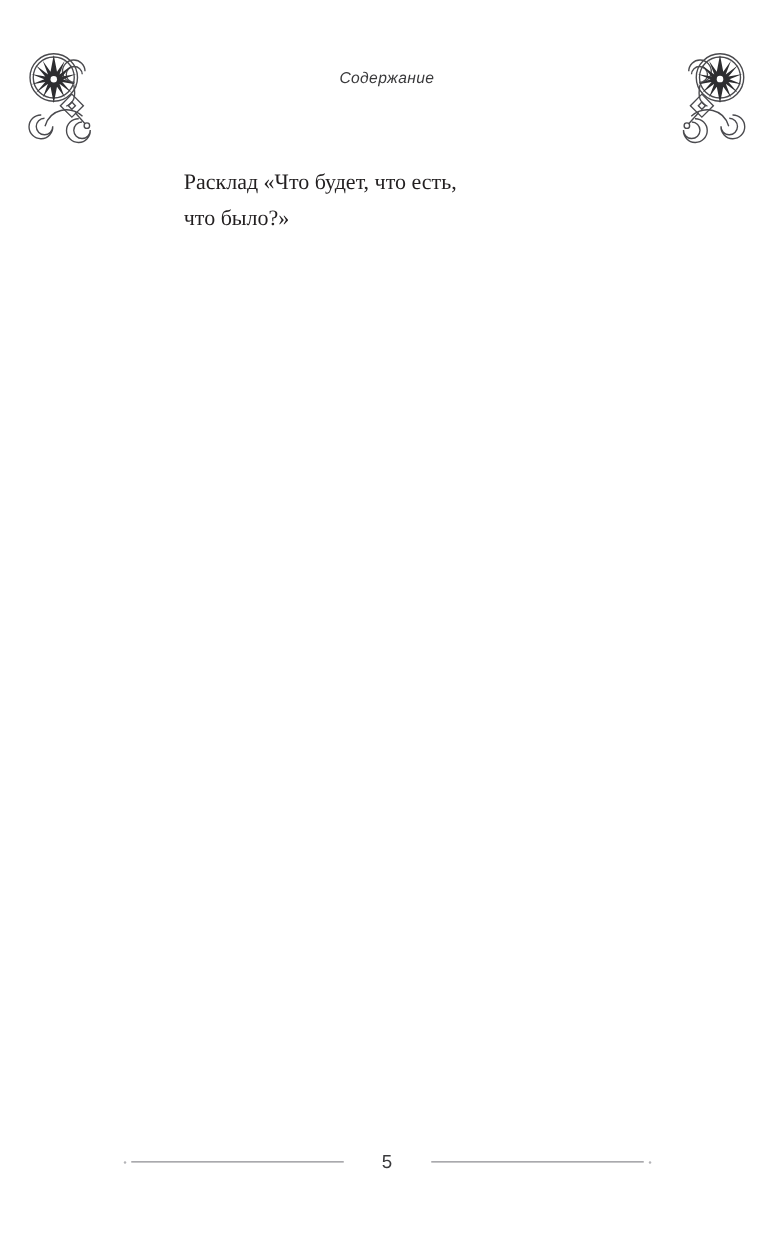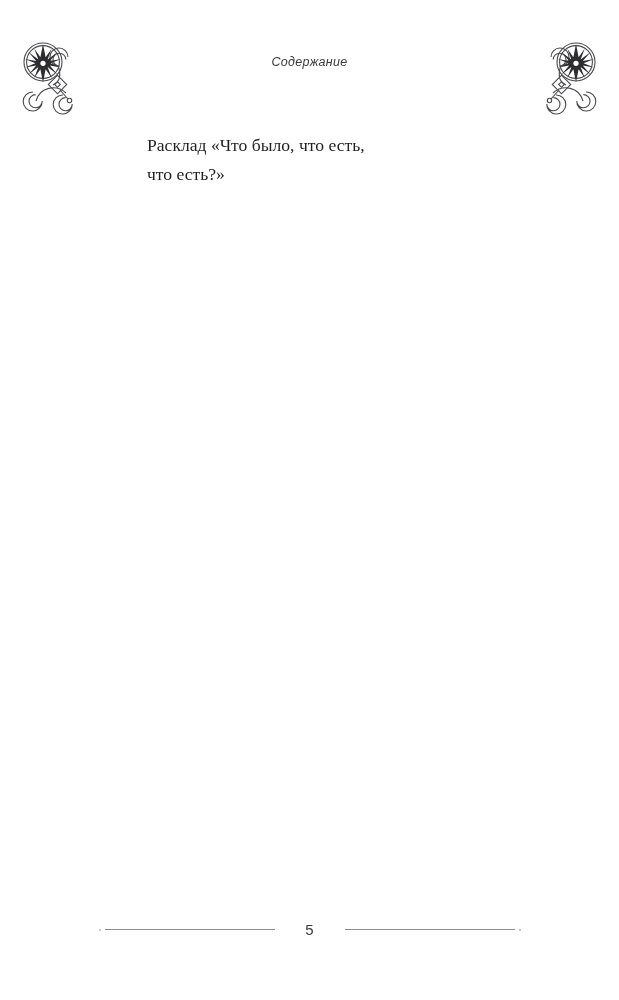--- a/index.html
+++ b/index.html
@@ -182,24 +182,24 @@
       <circle cx="27" cy="25.3" r="2.6" fill="#ffffff"></circle>
     </svg>
   </div>
 
   <div class="running-head">Содержание</div>
 
   <div class="toc" id="toc-root">
       <div class="group">
         <div class="wrap-block">
           <div class="entry contline sub">
-            <span class="label">Расклад «Что было, что есть,</span>
+            <span class="label">Расклад «Что будет, что есть,</span>
           </div>
           <div class="entry sub">
-            <span class="label">что есть?»</span>
+            <span class="label">что было?»</span>
             <span class="leader">.........................................................................</span>
             <span class="page">136</span>
           </div>
         </div>
       </div>
     </div>
 
   <div class="footer">
     <span class="rule r-left"></span>
     <span class="folio">5</span>

